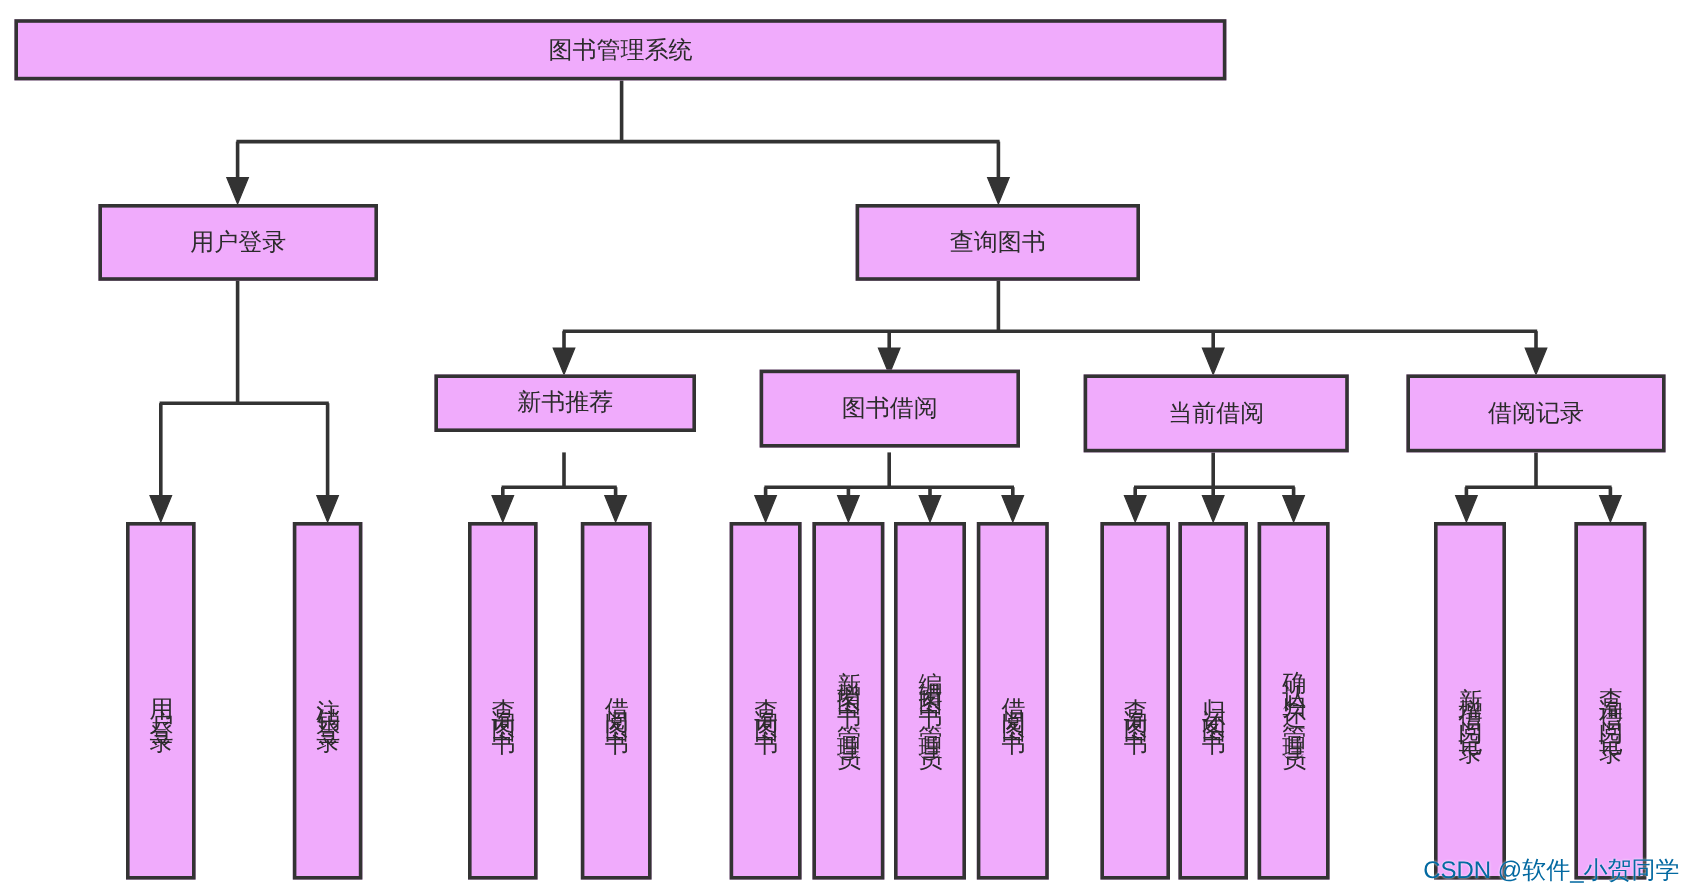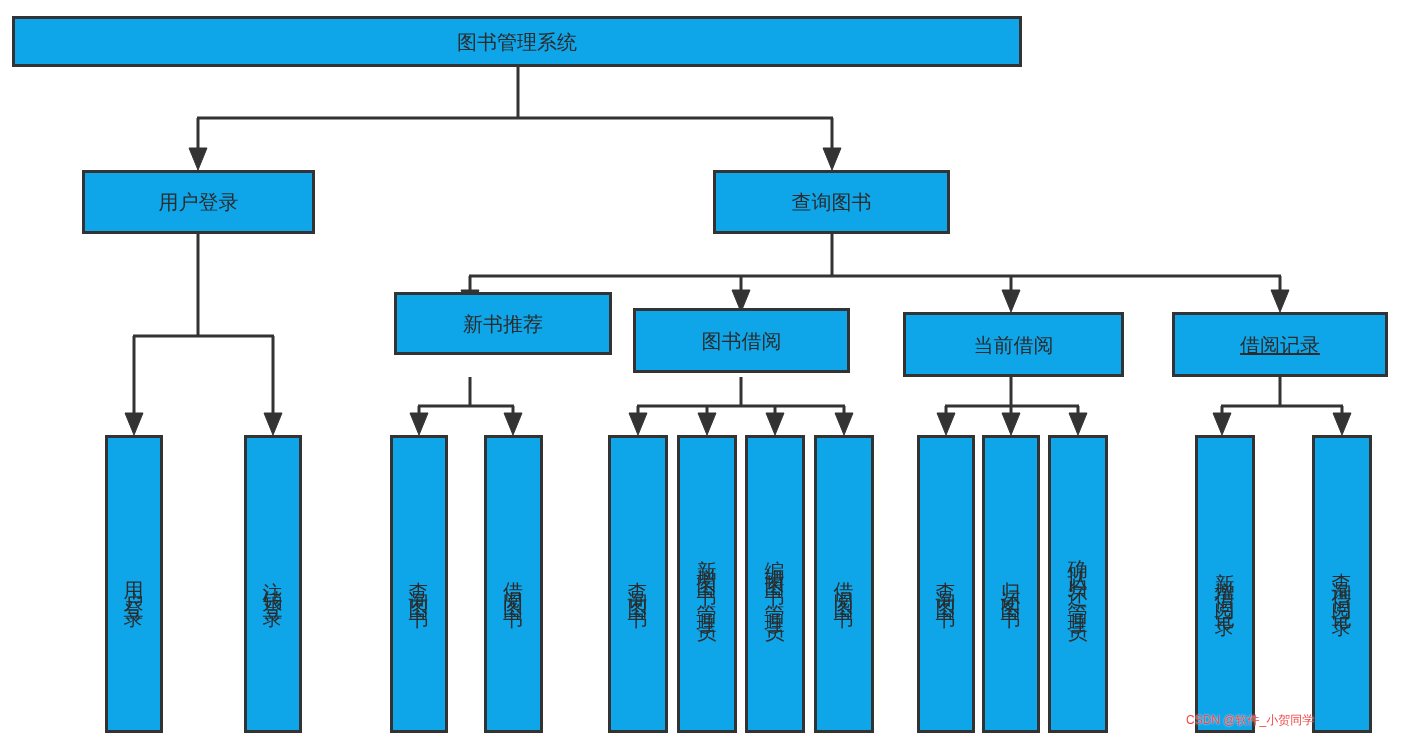--- a/index.html
+++ b/index.html
@@ -25,43 +25,43 @@
     stroke: #333333;
     stroke-width: 3;
   }
   svg.connectors polygon {
     fill: #333333;
     stroke: #333333;
   }
   .box {
     position: absolute;
     box-sizing: border-box;
-    background: #0ea5e9;
+    background: #f0abfc;
     border: 3px solid #333333;
     display: flex;
     align-items: center;
     justify-content: center;
     color: #2b2b2b;
     font-size: 20px;
     line-height: 1;
     text-align: center;
   }
   .box.leaf span {
     writing-mode: vertical-rl;
     text-orientation: mixed;
     letter-spacing: 9px;
     font-size: 20px;
     line-height: 1;
   }
   .watermark {
     position: absolute;
     left: 1186px;
     top: 712px;
-    font-size: 12px;
-    color: #ef4444;
+    font-size: 20px;
+    color: #0369a1;
     text-shadow: 0 0 2px #ffffff;
     white-space: nowrap;
     z-index: 5;
   }
 </style>
 </head>
 <body>
 
 <div class="canvas">
 
@@ -131,30 +131,30 @@
     <span>图书管理系统</span>
   </div>
 
   <div class="box" style="left:82px; top:170px; width:233px; height:64px;">
     <span>用户登录</span>
   </div>
   <div class="box" style="left:713px; top:170px; width:237px; height:64px;">
     <span>查询图书</span>
   </div>
 
-  <div class="box" style="left:362px; top:292px; width:218px; height:63px;margin-left:32px;">
+  <div class="box" style="left:362px; top:312px; width:218px; height:48px;">
     <span>新书推荐</span>
   </div>
   <div class="box" style="left:633px; top:308px; width:217px; height:65px;">
     <span>图书借阅</span>
   </div>
   <div class="box" style="left:903px; top:312px; width:221px; height:65px;">
     <span>当前借阅</span>
   </div>
-  <div class="box" style="left:1172px; top:312px; width:216px; height:65px;text-decoration:underline;">
+  <div class="box" style="left:1172px; top:312px; width:216px; height:65px;">
     <span>借阅记录</span>
   </div>
 
   <div class="box leaf" style="left:105px; top:435px; width:58px; height:298px;">
     <span>用户登录</span>
   </div>
   <div class="box leaf" style="left:244px; top:435px; width:58px; height:298px;">
     <span>注销登录</span>
   </div>
 

